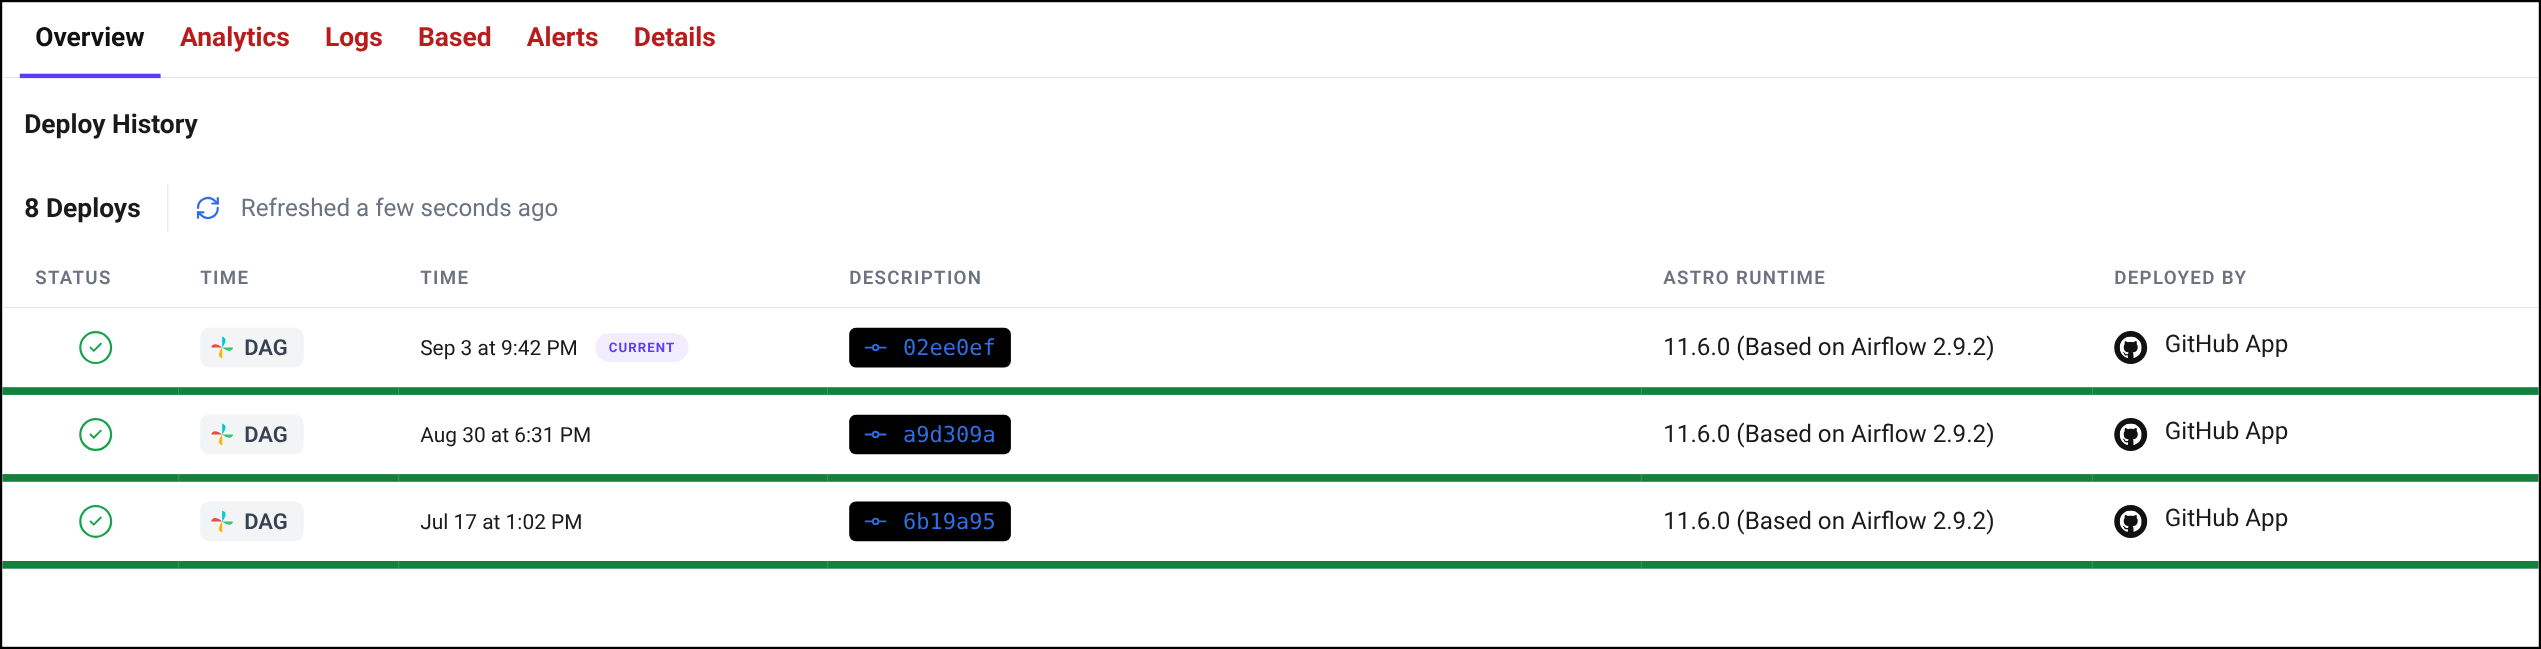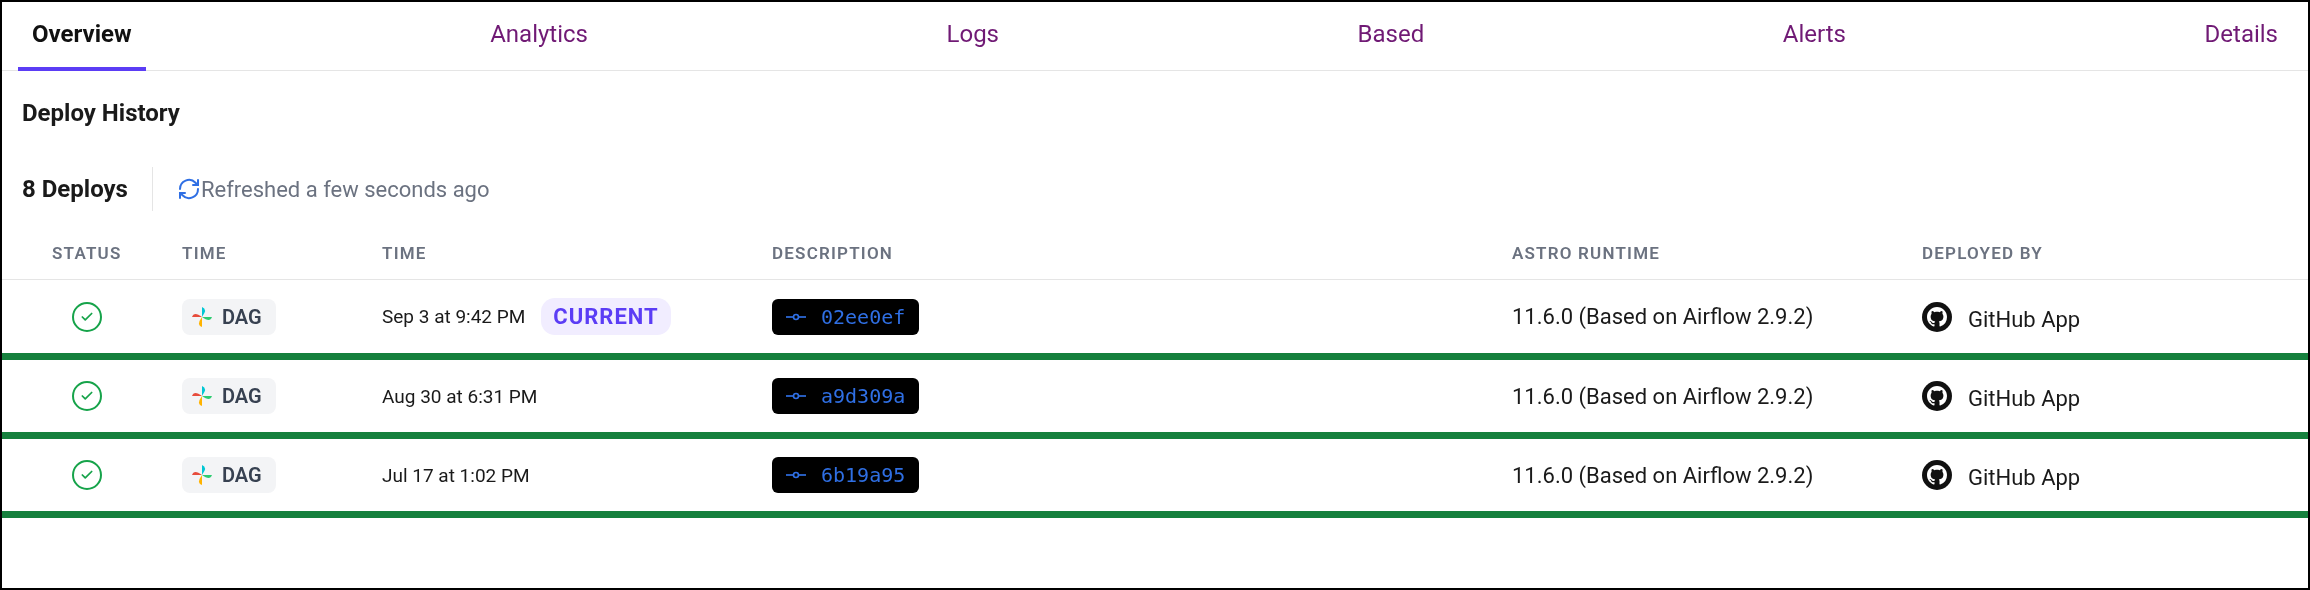--- a/index.html
+++ b/index.html
@@ -7,29 +7,28 @@
       font-family: -apple-system, BlinkMacSystemFont, "Segoe UI", Roboto, Helvetica, Arial, sans-serif;
       background: #fff;
       color: #1a1a1a;
       border: 2px solid #000;
       width: 2310px;
       height: 590px;
       overflow: hidden;
     }
     .tabs {
       display: flex;
-      gap: 56px;
+      gap: 32px;
       padding: 18px 30px 0 30px;
       border-bottom: 1px solid #e5e5e5;
-      justify-content: space-between;
     }
     .tab {
       font-size: 24px;
-      font-weight: 400;
-      color: #701a75;
+      font-weight: 700;
+      color: #b91c1c;
       padding-bottom: 22px;
       cursor: pointer;
       position: relative;
     }
     .tab.active {
       color: #111;
       font-weight: 700;
     }
     .tab.active::after {
       content: "";
@@ -57,20 +56,21 @@
       font-weight: 700;
     }
     .divider-v {
       width: 1px;
       height: 44px;
       background: #e5e5e5;
     }
     .refresh-wrap {
       display: flex;
       align-items: center;
+      gap: 18px;
     }
     .refresh-icon svg { display: block; }
     .refresh-text {
       font-size: 22px;
       color: #6b7280;
     }
     table {
       width: 100%;
       border-collapse: collapse;
     }
@@ -88,21 +88,21 @@
       border-bottom: 7px solid #15803d;
       font-size: 22px;
       vertical-align: middle;
     }
     .col-status { width: 160px; padding-left: 50px; }
     .col-type { width: 200px; }
     .col-time { width: 390px; }
     .col-desc { width: 740px; }
     .col-runtime { width: 410px; }
     .col-deployed { }
-    thead .col-status { padding-left: 50px; }
+    thead .col-status { padding-left: 30px; }
     .status-cell { padding-left: 70px !important; }
     .status-icon {
       display: inline-flex;
       align-items: center;
       justify-content: center;
       width: 30px;
       height: 30px;
       border: 2px solid #16a34a;
       border-radius: 50%;
     }
@@ -117,42 +117,42 @@
       font-size: 20px;
       font-weight: 600;
       color: #374151;
     }
     .pinwheel { width: 24px; height: 24px; }
     .time-cell { display: flex; align-items: center; gap: 16px; }
     .time-text { font-size: 19px; }
     .badge-current {
       background: #f1edff;
       color: #5b3df5;
-      font-size: 22px;
+      font-size: 12px;
       font-weight: 700;
       letter-spacing: 1px;
       padding: 6px 12px;
       border-radius: 14px;
     }
     .commit-chip {
       display: inline-flex;
       align-items: center;
       gap: 15px;
       background: #000000;
       border-radius: 6px;
       padding: 6px 14px;
       color: #2f6fe4;
       font-family: ui-monospace, SFMono-Regular, Menlo, monospace;
       font-size: 20px;
       cursor: pointer;
     }
     .commit-icon svg { display: block; }
     .deployed-cell {
       display: flex;
-      align-items: flex-end;
+      align-items: flex-start;
       gap: 16px;
     }
     .gh-icon {
       width: 30px;
       height: 30px;
       background: #111;
       border-radius: 50%;
       display: inline-flex;
       align-items: center;
       justify-content: center;

